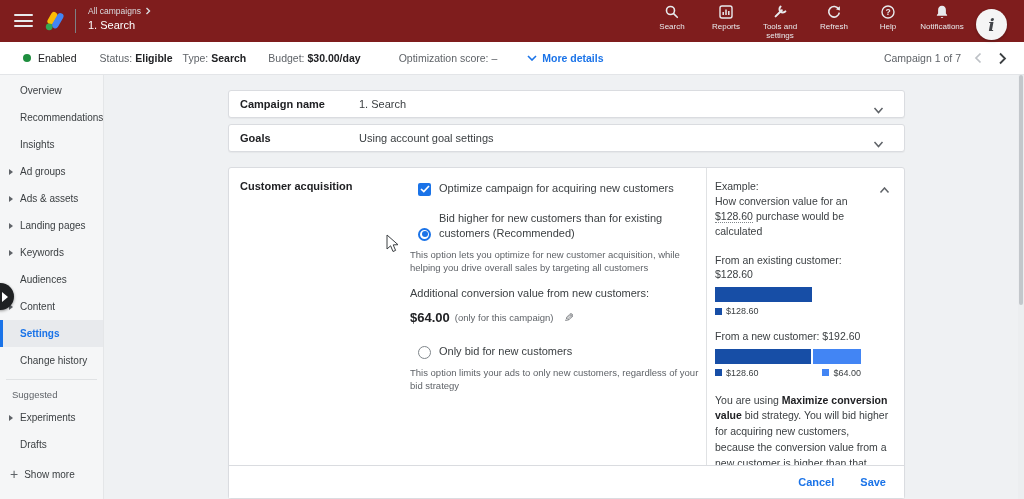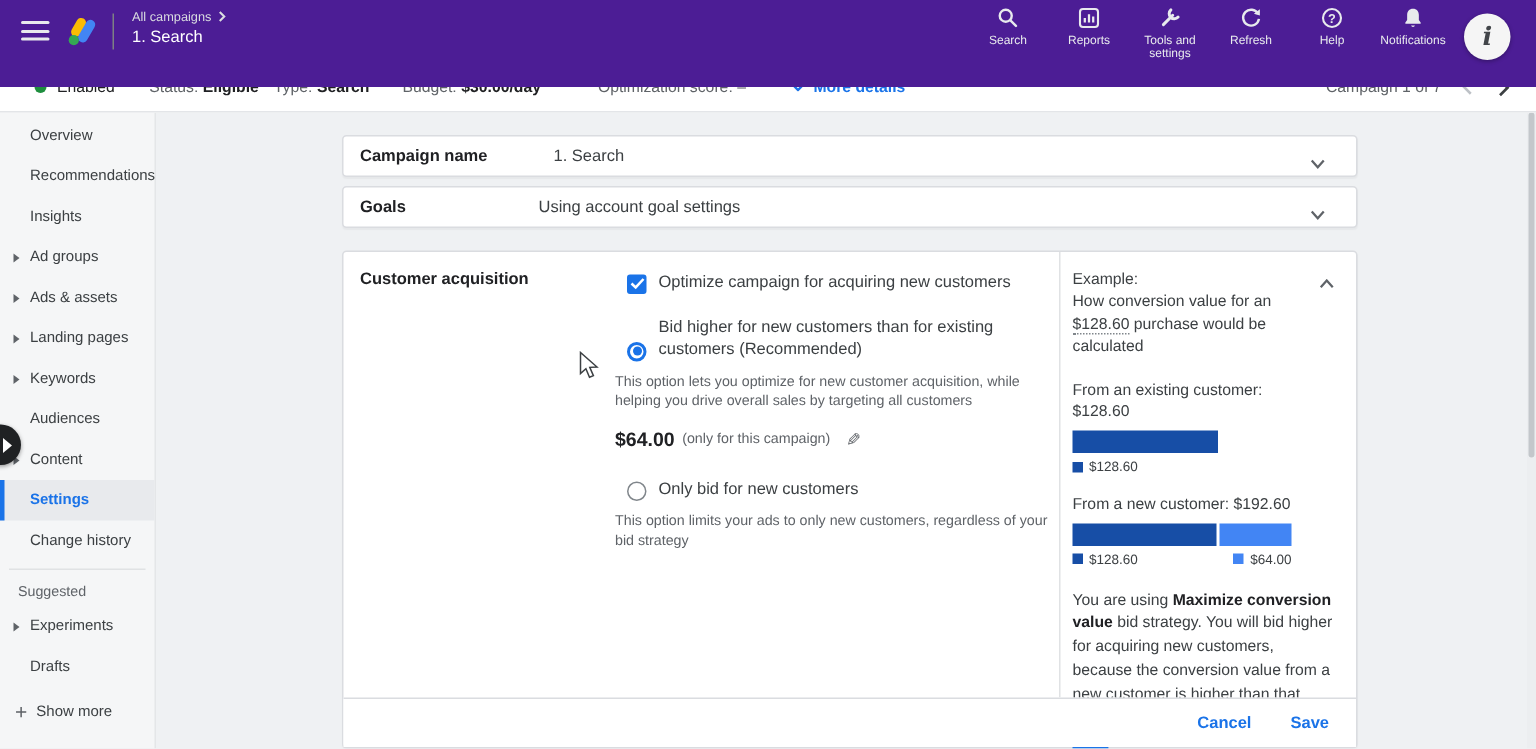--- a/index.html
+++ b/index.html
@@ -3,21 +3,21 @@
 <meta charset="utf-8">
 <style>
   * { box-sizing: border-box; margin: 0; padding: 0; }
   html,body { width:1024px; height:499px; }
   body {
     position: relative; overflow: hidden;
     font-family: "Liberation Sans", sans-serif;
     background: #eff1f3; color:#3c4043;
   }
   
-  .topbar { position:absolute; left:0; top:0; width:1024px; height:58px; background:#4c1d95; z-index:5; }
+  .topbar { position:absolute; left:0; top:0; width:1024px; height:42px; background:#7f1d1d; z-index:5; }
   .hamburger { position:absolute; left:14px; top:14px; width:19px; height:13px; cursor:pointer; }
   .hamburger span { display:block; height:2px; background:#e8eaed; margin-bottom:3.5px; border-radius:1px; }
   .ads-logo { position:absolute; left:44px; top:11px; }
   .topbar-divider { position:absolute; left:75px; top:9px; width:1px; height:24px; background:#7d8084; }
   .breadcrumb { position:absolute; left:88px; top:6px; line-height:1.25; }
   .breadcrumb .bc-top { font-size:8.5px; color:#dadce0; display:flex; align-items:center; gap:4px; }
   .breadcrumb .bc-cur { font-size:11px; color:#ffffff; margin-top:2px; font-weight:500; }
   .topbar-actions { position:absolute; right:58px; top:4px; display:flex; gap:6px; }
   .tb-action { width:48px; display:flex; flex-direction:column; align-items:center; color:#e8eaed; cursor:pointer; }
   .tb-action svg { margin-bottom:2px; }
@@ -54,21 +54,21 @@
     background:#1f2123; display:flex; align-items:center; justify-content:center; z-index:6; cursor:pointer;
     box-shadow:0 1px 3px rgba(0,0,0,.4); }
   .edge-circle .tri { width:0; height:0; border-left:6px solid #ffffff; border-top:5px solid transparent; border-bottom:5px solid transparent; margin-left:9px; }
   
   .card { position:absolute; left:228px; width:677px; background:#ffffff;
     border:1px solid #dadce0; border-radius:3px; box-shadow:0 1px 1px rgba(0,0,0,.04); }
   .row-card { height:28px; display:flex; align-items:center; cursor:pointer; }
   .row-label { font-size:11px; font-weight:700; color:#202124; padding-left:11px; width:130px; }
   .row-value { font-size:11px; color:#3c4043; }
   .row-chevron { position:absolute; right:20px; top:9px; }
-  #card-name { top:90px;gap:10px; } #card-goals { top:124px; }
+  #card-name { top:90px; } #card-goals { top:124px; }
   #card-ca { top:167px; height:332px; }
   .ca-title { position:absolute; left:11px; top:12px; font-size:11px; font-weight:700; color:#202124; }
   .ca-form { position:absolute; left:160px; top:10px; width:316px; }
   .ctl-row { display:flex; align-items:flex-end;padding-left:29px; }
   .checkbox { flex:0 0 auto; width:13px; height:13px; background:#1a73e8; border-radius:2px; margin-top:1px;
     display:flex; align-items:center; justify-content:center; cursor:pointer; }
   .radio { flex:0 0 auto; width:13px; height:13px; border-radius:50%; margin-top:1px; cursor:pointer; }
   .radio.on { border:2px solid #1a73e8; position:relative; }
   .radio.on::after { content:""; position:absolute; left:1.5px; top:1.5px; width:6px; height:6px; border-radius:50%; background:#1a73e8; }
   .radio.off { border:1.5px solid #80868b; }
@@ -311,20 +311,21 @@
       </span>
       <span class="ctl-label">Optimize campaign for acquiring new customers</span>
     </div>
 
     <div class="ctl-row" style="margin-top:15px;">
       <span class="radio on"></span>
       <span class="ctl-label">Bid higher for new customers than for existing customers (Recommended)</span>
     </div>
     <div class="help-text">This option lets you optimize for new customer acquisition, while helping you drive overall sales by targeting all customers</div>
 
+    <div class="add-label">Additional conversion value from new customers:</div>
     <div class="value-row">
       <span class="value-amt">$64.00</span>
       <span class="value-note">(only for this campaign)</span>
       <span class="pencil">✎</span>
     </div>
 
     <div class="ctl-row" style="margin-top:19px;">
       <span class="radio off"></span>
       <span class="ctl-label">Only bid for new customers</span>
     </div>

